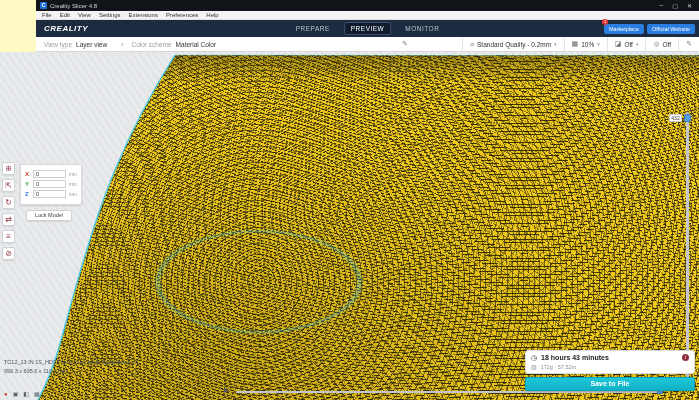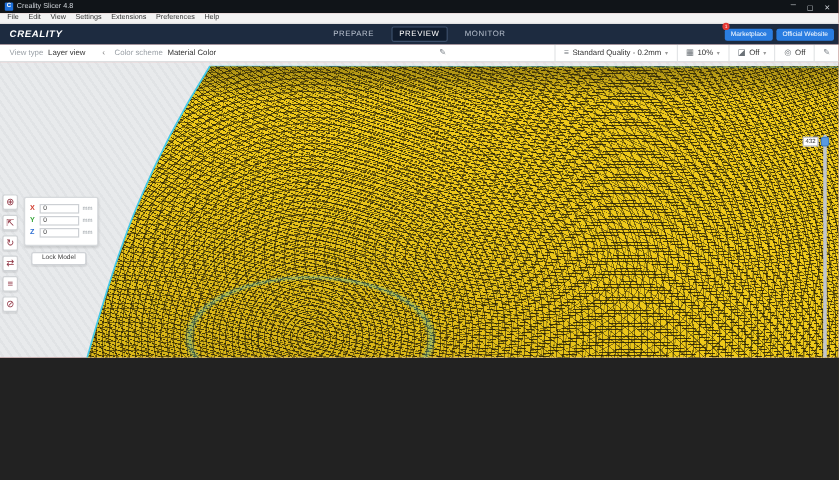--- a/index.html
+++ b/index.html
@@ -1,18 +1,18 @@
 <!DOCTYPE html>
 <html><head>
 <meta charset="utf-8">
 <style>
   * { margin:0; padding:0; box-sizing:border-box; }
   html,body { width:699px; height:400px; overflow:hidden; background:#222; }
   body { font-family:"Liberation Sans", sans-serif; }
-  .app { position:relative; width:699px; height:298px; background:#fca5a5; overflow:hidden; }
+  .app { position:relative; width:699px; height:400px; background:#fef9c3; overflow:hidden;padding-left:36px; }
 
   
   .titlebar { height:11px; background:#101418; display:flex; align-items:center; padding:0 4px; gap:3px; }
   .app-icon { width:7px; height:7px; background:#1e6fd9; color:#fff; font-size:5px; line-height:7px; text-align:center; border-radius:1px; font-weight:bold; }
   .title { color:#cfd3d8; font-size:6px; }
   .win-controls { margin-left:auto; display:flex; gap:9px; color:#cfd3d8; font-size:6px; padding-right:3px; }
   .win-controls span { cursor:default; }
 
   
   .menubar { height:9px; background:#f3f3f3; display:flex; align-items:center; padding-left:2px; border-bottom:1px solid #e2e2e2; }

